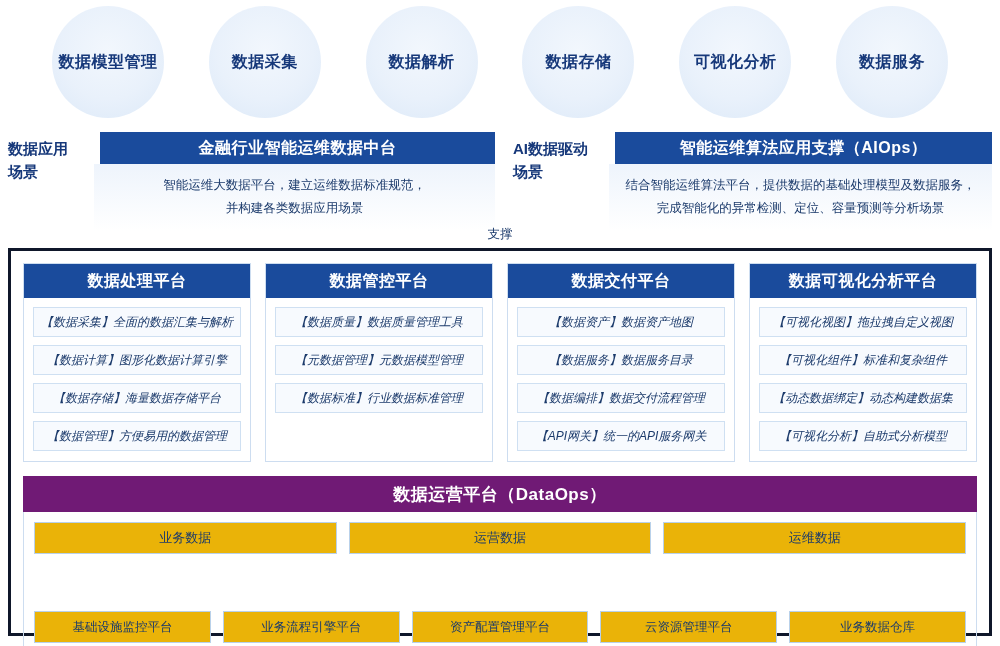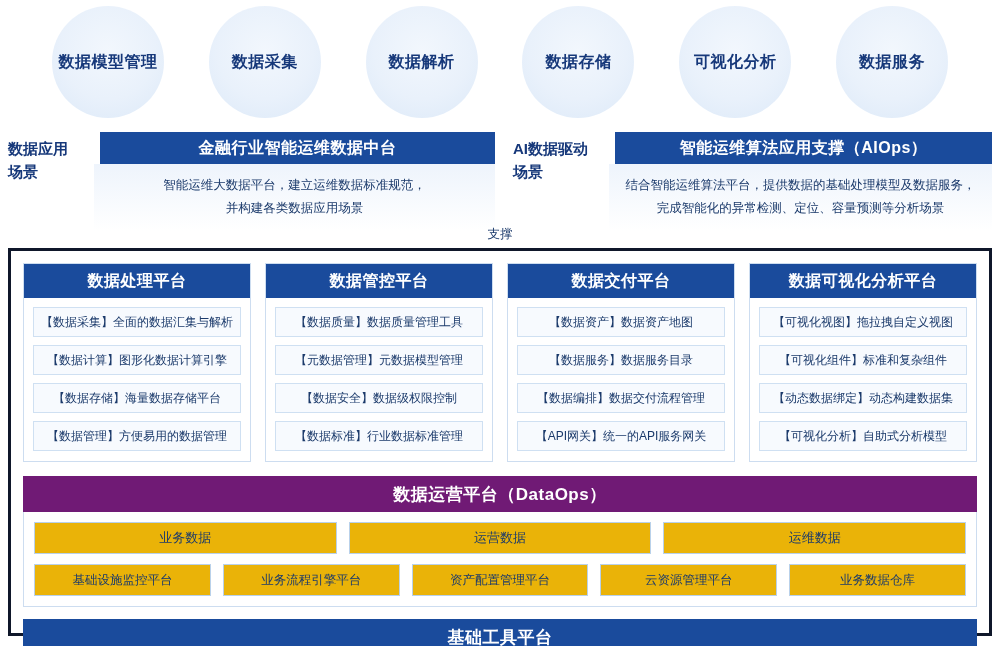--- a/index.html
+++ b/index.html
@@ -158,20 +158,21 @@
   .col-item {
     height: 28px;
     border: 1px solid #cfe0f2;
     background: #f7fafe;
     display: flex;
     align-items: center;
     justify-content: center;
     font-size: 12px;
     color: #1b3a6b;
     white-space: nowrap;
+    font-style: italic;
   }
 
   
   .dataops-bar {
     margin-top: 14px;
     height: 36px;
     background: #701a75;
     color: #ffffff;
     font-size: 17px;
     font-weight: bold;
@@ -195,21 +196,21 @@
     height: 30px;
     border: 1px solid #b9d1ea;
     background: #eab308;
     display: flex;
     align-items: center;
     justify-content: center;
     font-size: 13px;
     color: #1b3a6b;
     white-space: nowrap;
   }
-  .row-5 .cell { font-size: 12.5px; }
+  .row-5 .cell { font-size: 12.5px; margin-top: 47px; }
 
   .base-bar {
     margin-top: 12px;
     height: 36px;
     background: #1a4b9c;
     color: #ffffff;
     font-size: 17px;
     font-weight: bold;
     display: flex;
     align-items: center;
@@ -289,21 +290,20 @@
           <div class="col-item">【数据存储】海量数据存储平台</div>
           <div class="col-item">【数据管理】方便易用的数据管理</div>
         </div>
       </div>
 
       <div class="col">
         <div class="col-title">数据管控平台</div>
         <div class="col-items">
           <div class="col-item">【数据质量】数据质量管理工具</div>
           <div class="col-item">【元数据管理】元数据模型管理</div>
-          <div class="col-item">【数据安全】数据级权限控制</div>
           <div class="col-item">【数据标准】行业数据标准管理</div>
         </div>
       </div>
 
       <div class="col">
         <div class="col-title">数据交付平台</div>
         <div class="col-items">
           <div class="col-item">【数据资产】数据资产地图</div>
           <div class="col-item">【数据服务】数据服务目录</div>
           <div class="col-item">【数据编排】数据交付流程管理</div>

